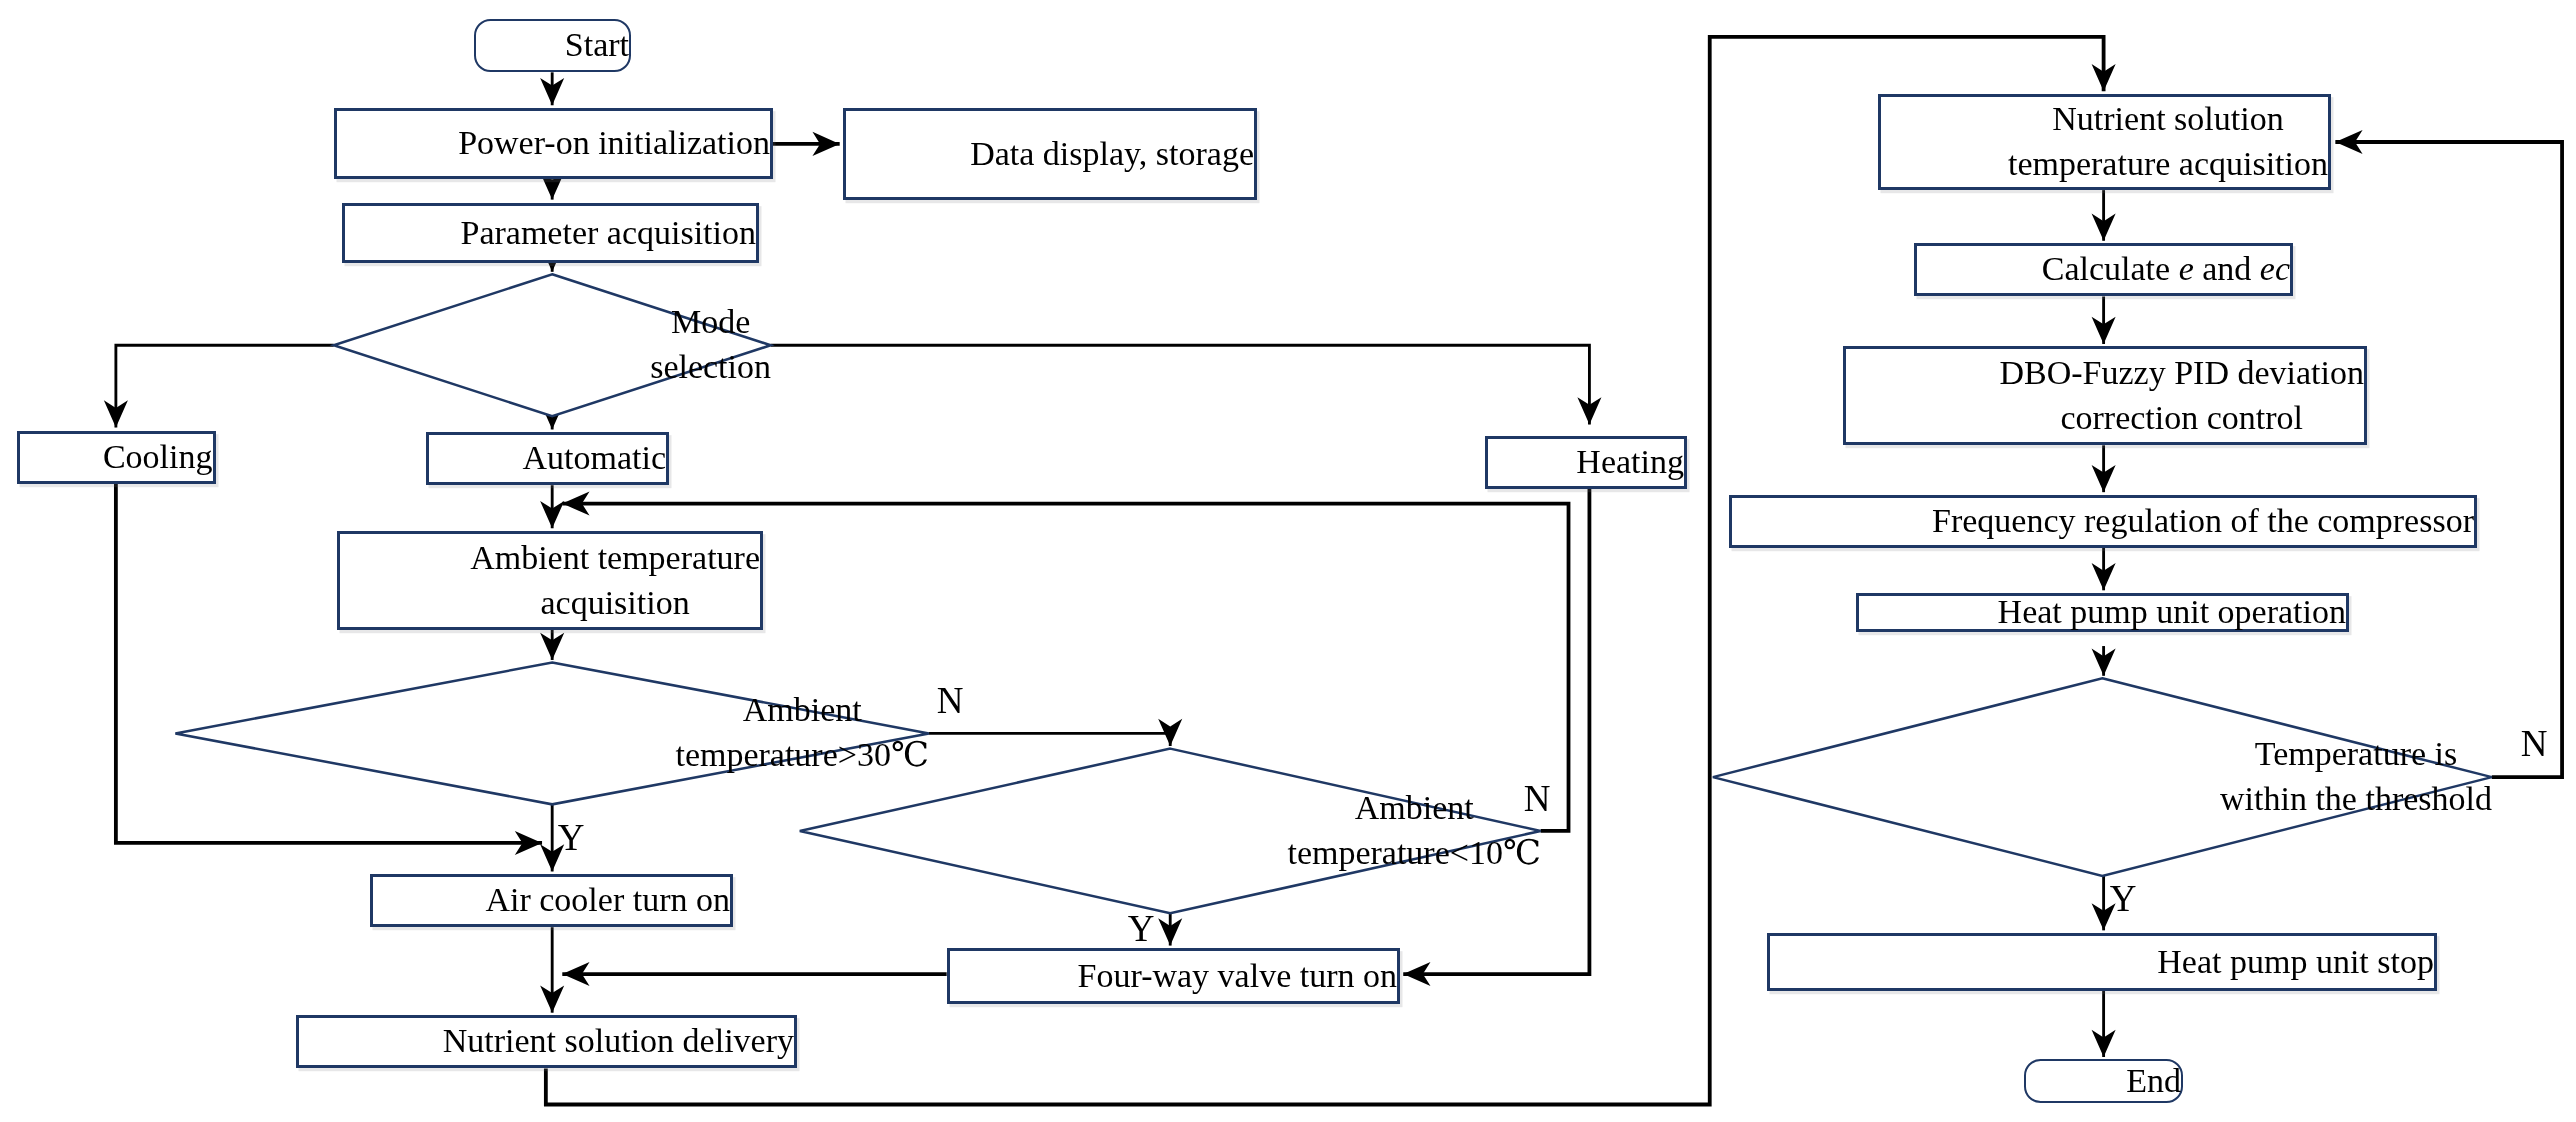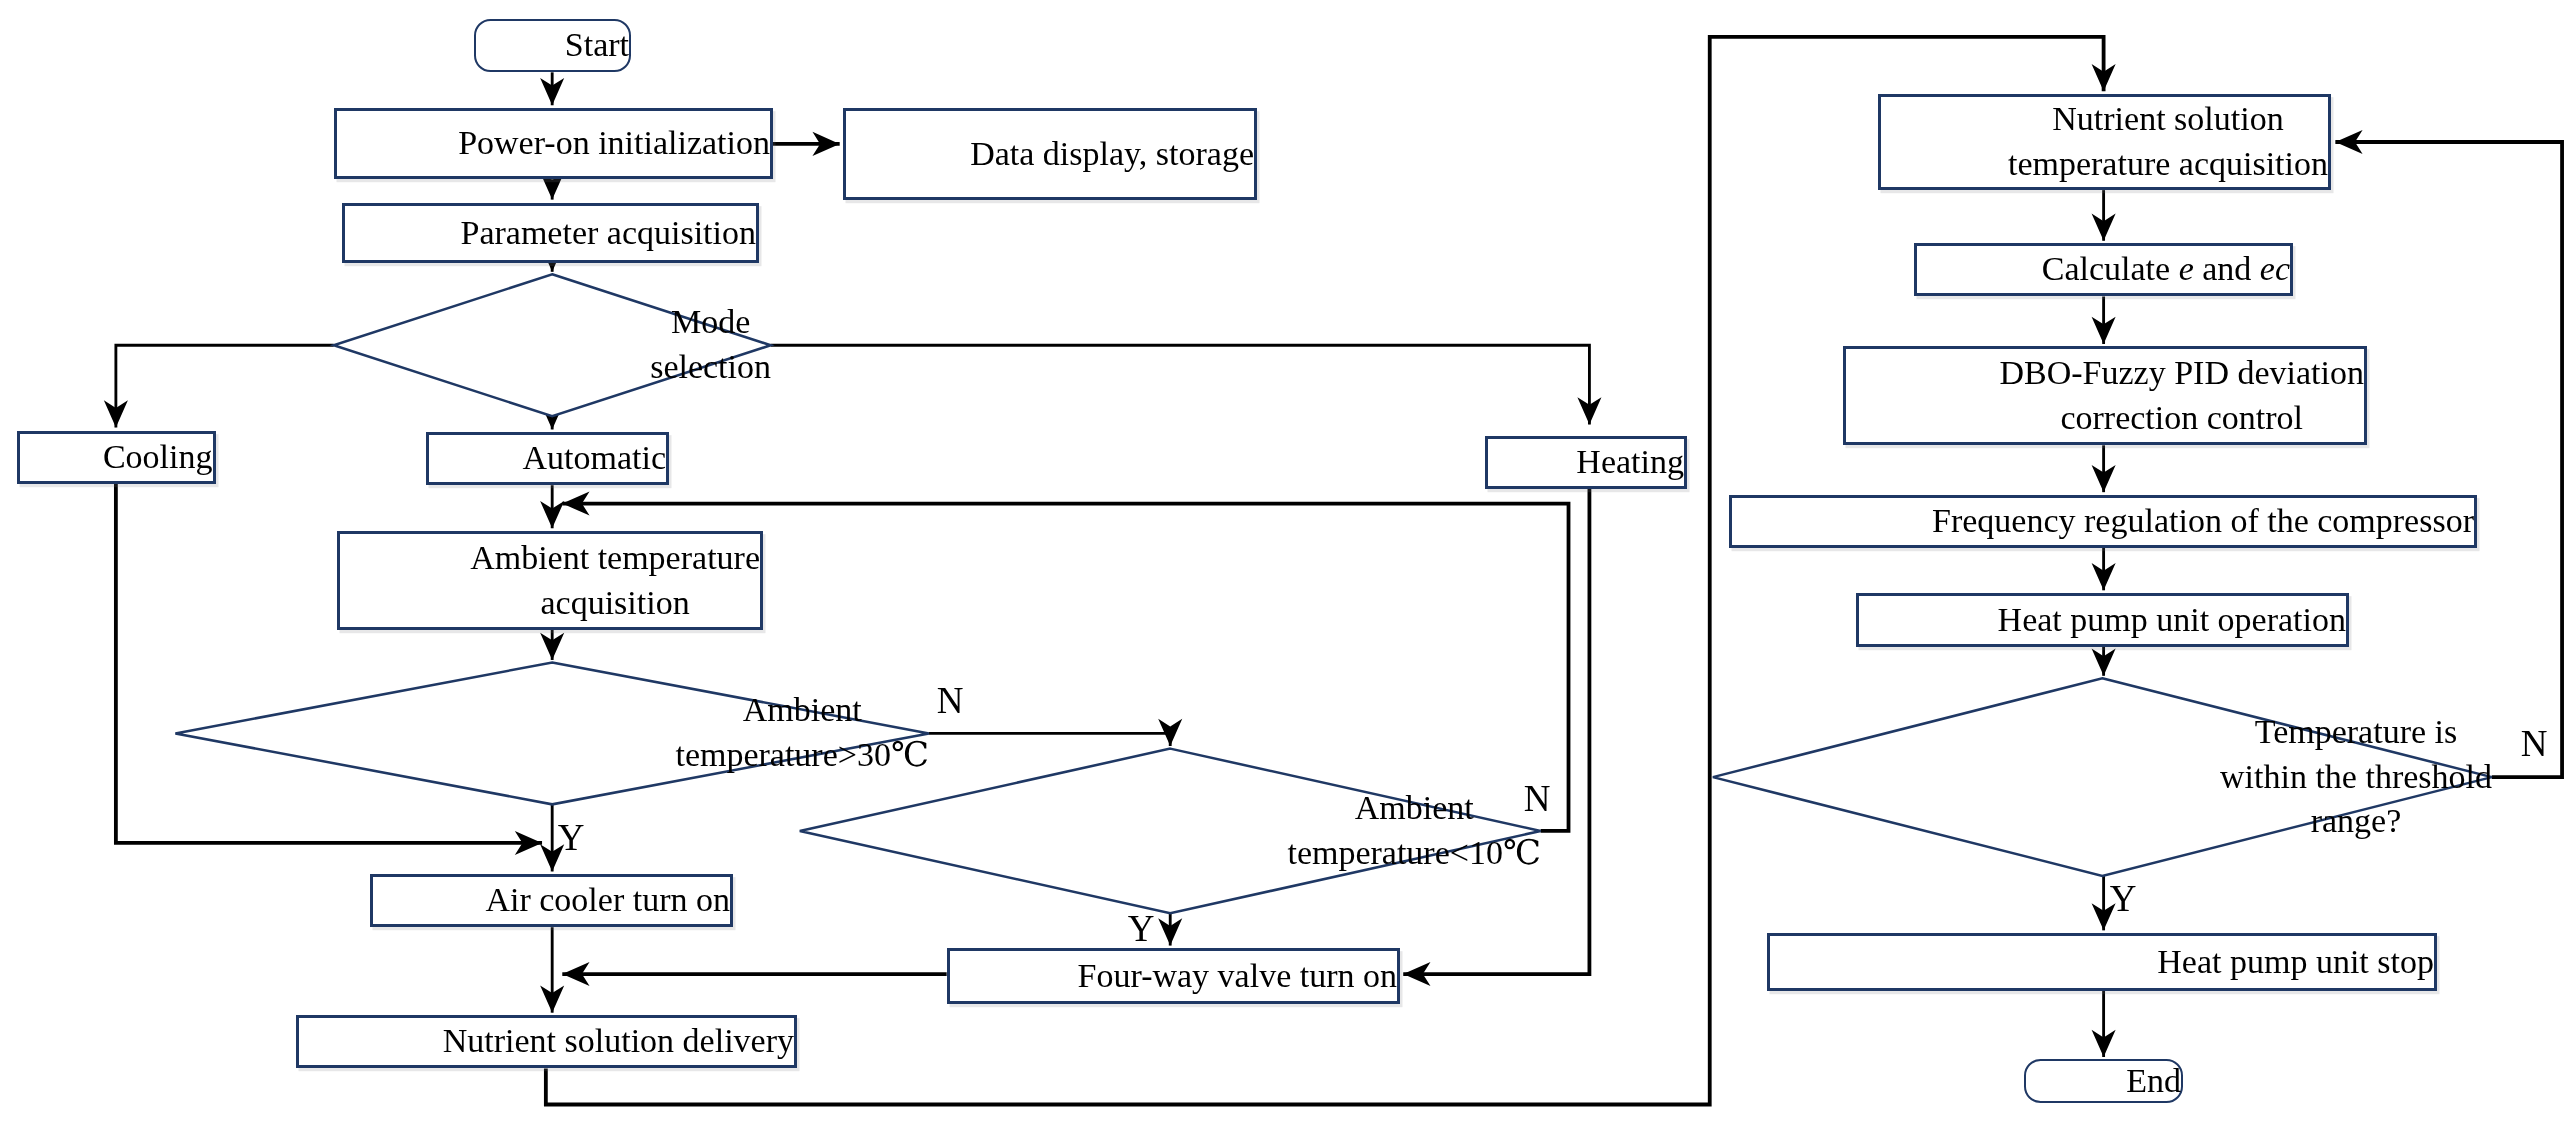--- a/index.html
+++ b/index.html
@@ -186,30 +186,29 @@
         <div>
           <span class="lbl">DBO-Fuzzy PID deviation</span>
           <span class="lbl">correction control</span>
         </div>
       </div>
       <div class="node process" style="left: 1729px; top: 495px; width: 748px; height: 53px;">
         <div>
           <span class="lbl">Frequency regulation of the compressor</span>
         </div>
       </div>
-      <div class="node process" style="left: 1856px; top: 593px; width: 493px; height: 54px;">
+      <div class="node process" style="left: 1856px; top: 593px; width: 493px; height: 39px;">
         <div>
           <span class="lbl">Heat pump unit operation</span>
         </div>
       </div>
       <div class="node decision-text" style="left: 1713px; top: 678px; width: 779px; height: 198px;">
         <div>
           <span class="lbl">Temperature is</span>
           <span class="lbl">within the threshold</span>
-          <span class="lbl">range?</span>
         </div>
       </div>
       <div class="node process" style="left: 1767px; top: 933px; width: 670px; height: 58px;">
         <div>
           <span class="lbl">Heat pump unit stop</span>
         </div>
       </div>
       <div class="node terminator" style="left: 2024px; top: 1059px; width: 159px; height: 44px;">
         <div>
           <span class="lbl">End</span>

